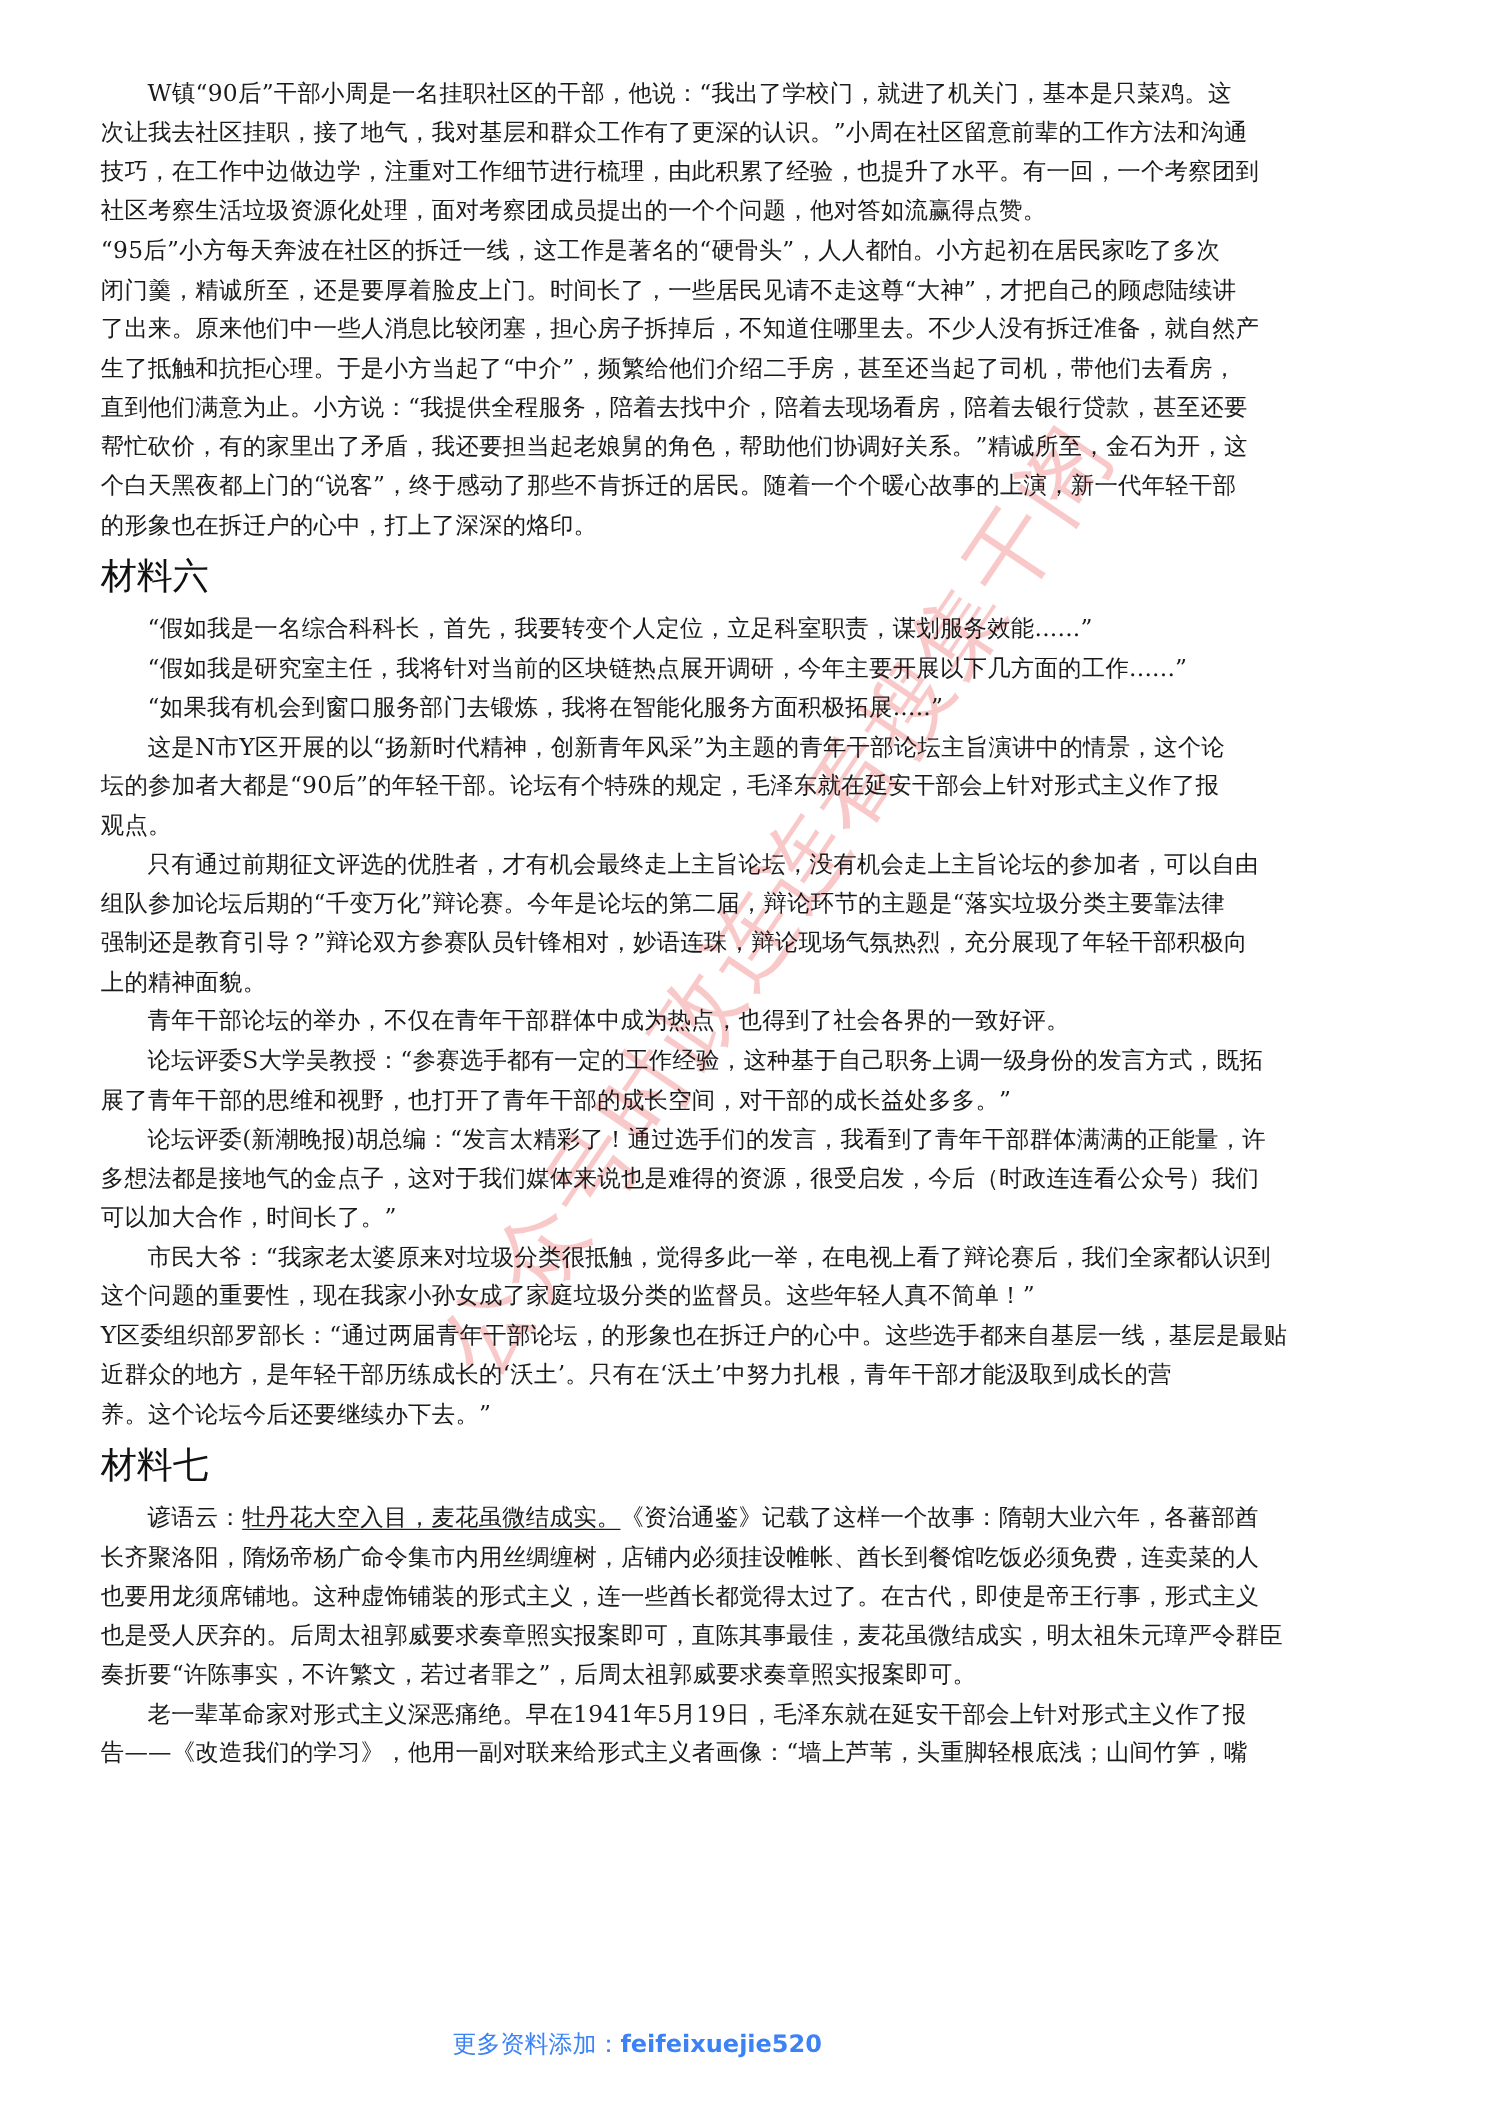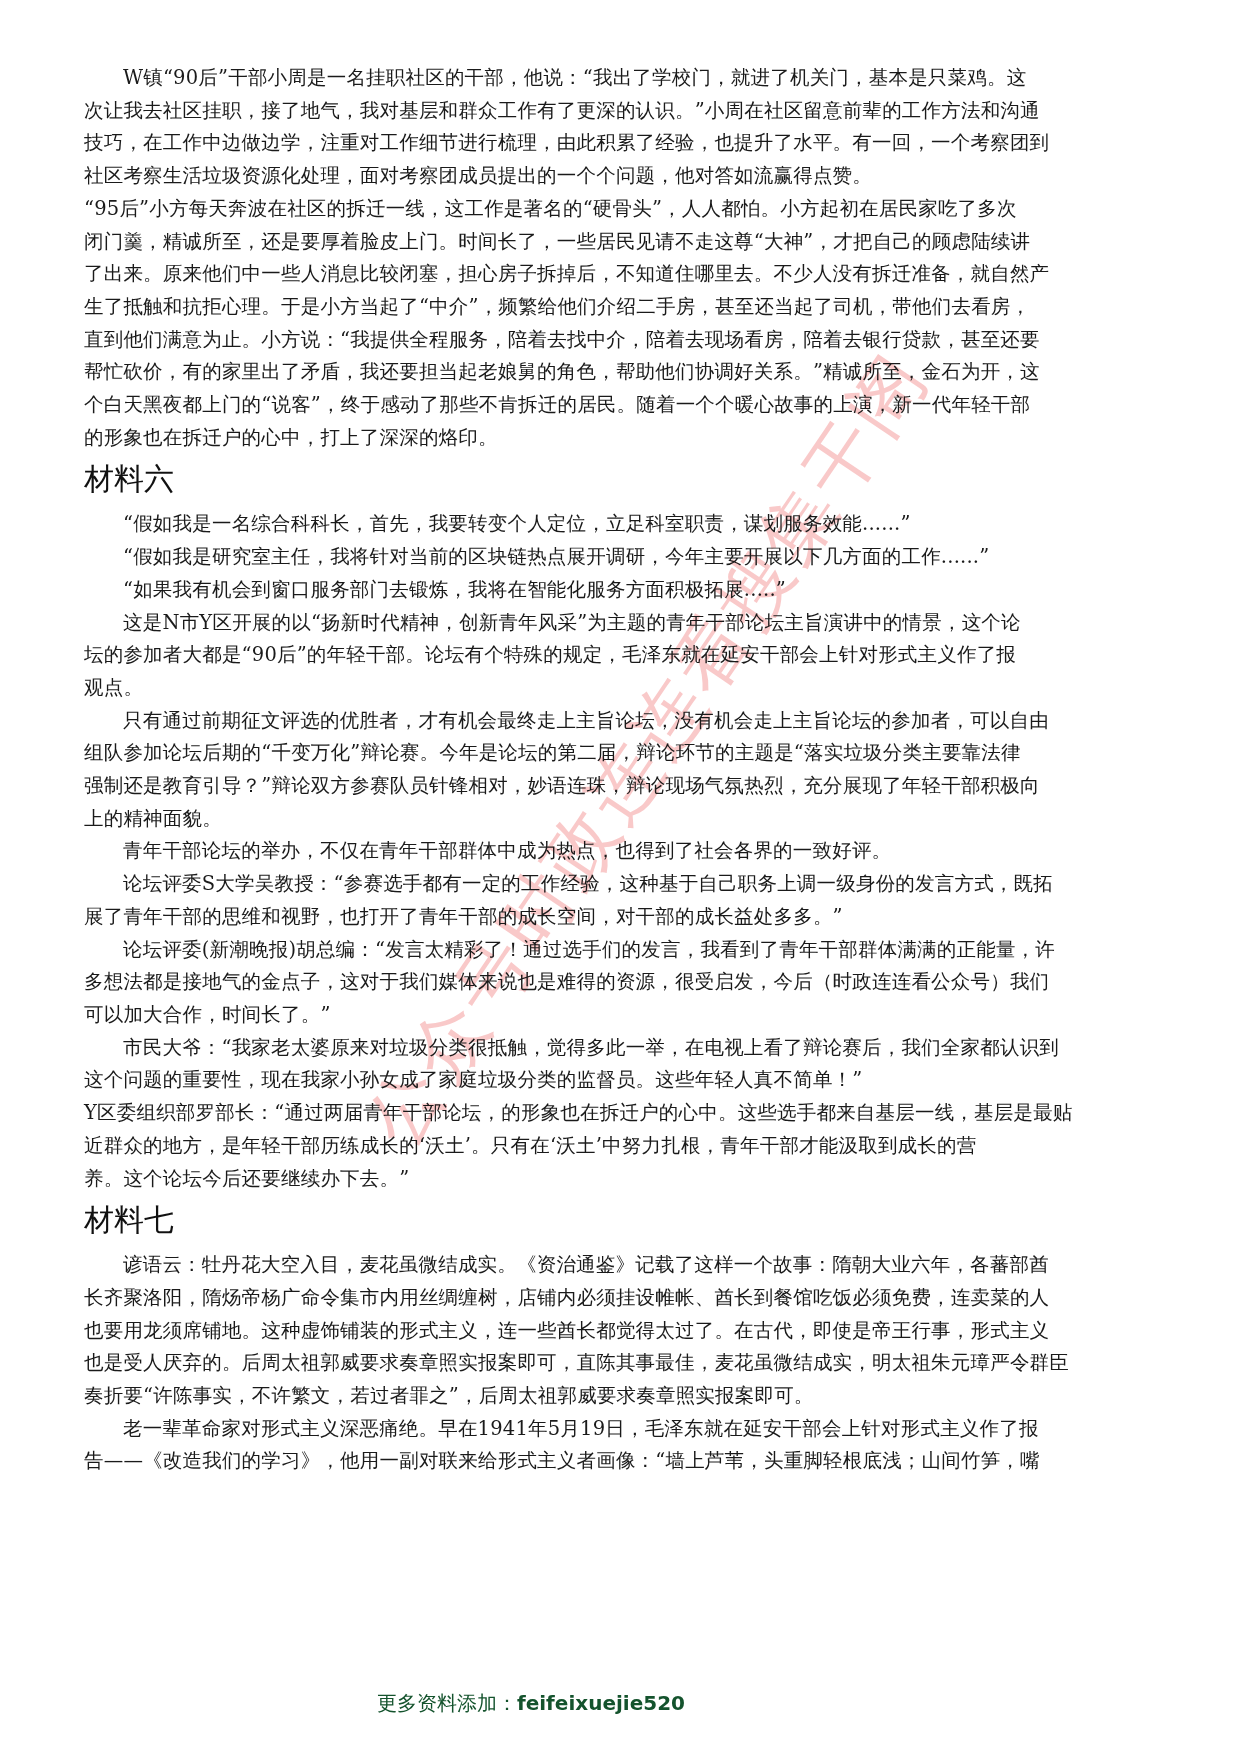--- a/index.html
+++ b/index.html
@@ -11,27 +11,27 @@
   .page {
     position: absolute; left: 84px; top: 62px; width: 1000px;
   }
   .line {
     font-size: 19.5px; line-height: 32.7px; white-space: nowrap;
     letter-spacing: 0.2px;
   }
   .indent { padding-left: 39px; }
   .heading {
     font-size: 30px; line-height: 46px; margin: 4px 0 4px 0;
-    font-family: Liberation Mono, monospace; font-weight: normal;
+    font-family: Liberation Serif, serif; font-weight: normal;
     color: #111;
   }
-  .u { text-underline-offset: 3px; }
+  .u { text-decoration: underline; text-underline-offset: 3px; }
   .footer {
     position: absolute; left: 377px; top: 1690px;
-    font-size: 20px; color: #14532d;
+    font-size: 20px; color: #3b82f6;
   }
   .footer .lbl { font-family: "DejaVu Serif", serif; }
   .footer .id { font-family: "DejaVu Sans", "Liberation Sans", sans-serif; font-weight: bold; }
   .watermark {
     position: absolute; left: 180px; top: 700px;
     transform: rotate(-56deg); transform-origin: center;
     font-size: 74px; color: rgba(235, 60, 60, 0.28);
     font-family: "DejaVu Serif", serif; white-space: nowrap; pointer-events: none;
     letter-spacing: 4px;
   }

